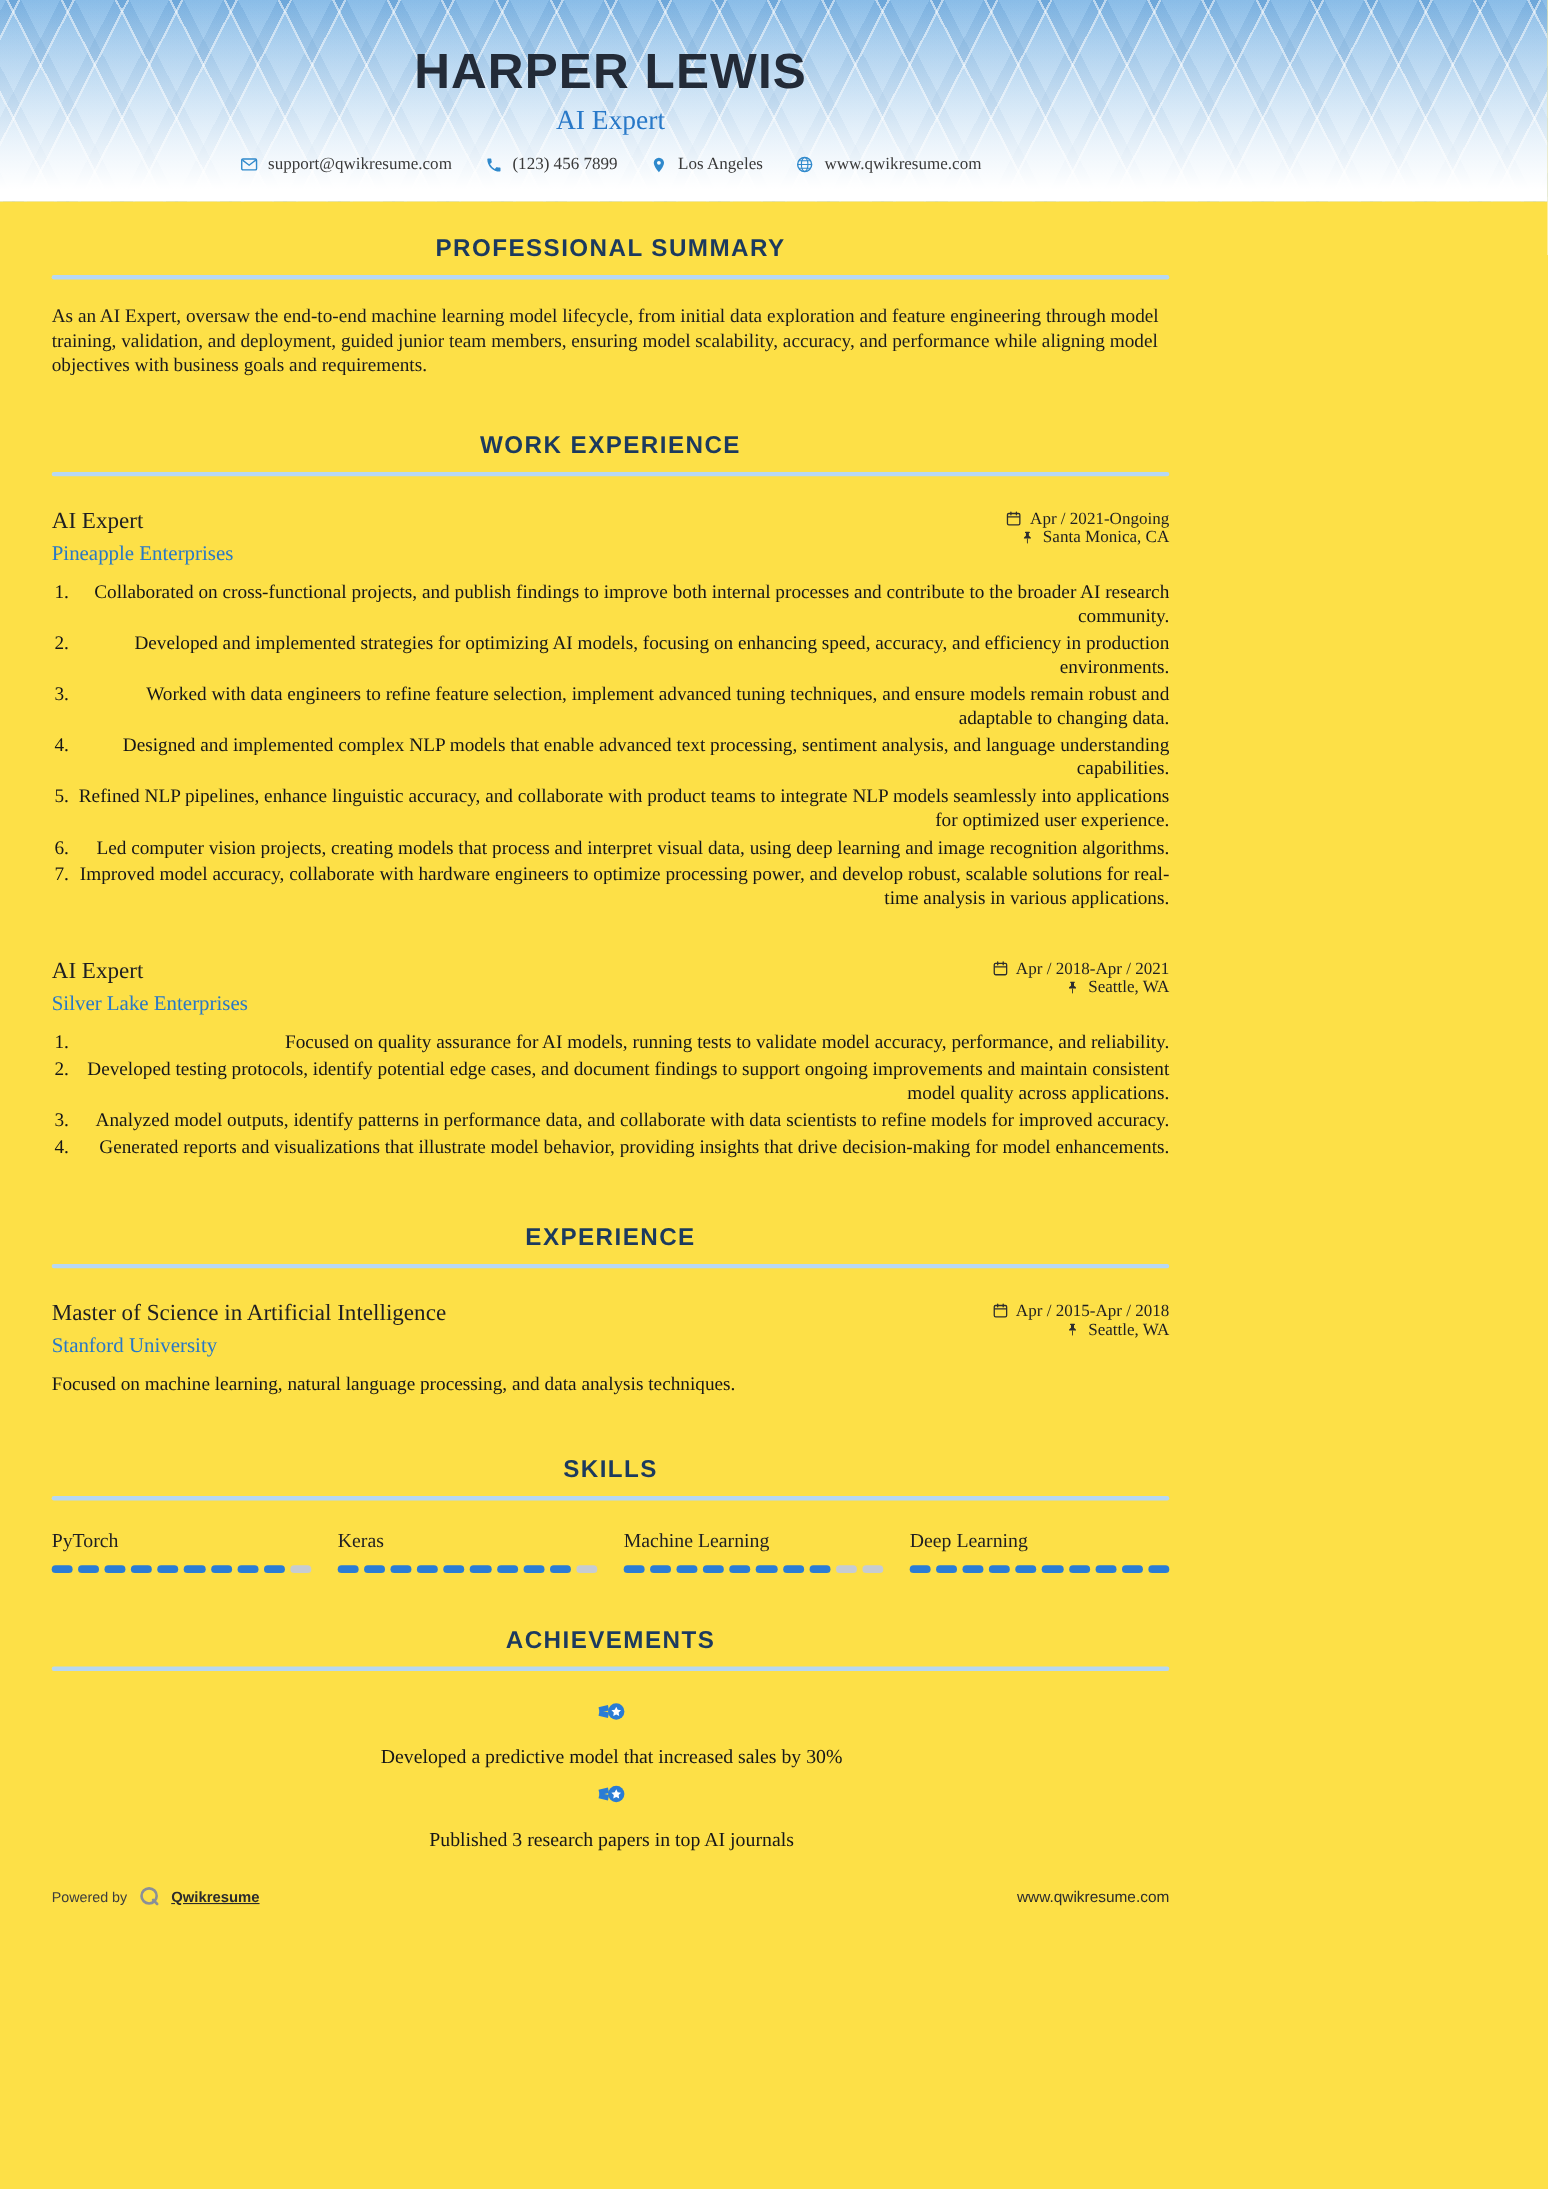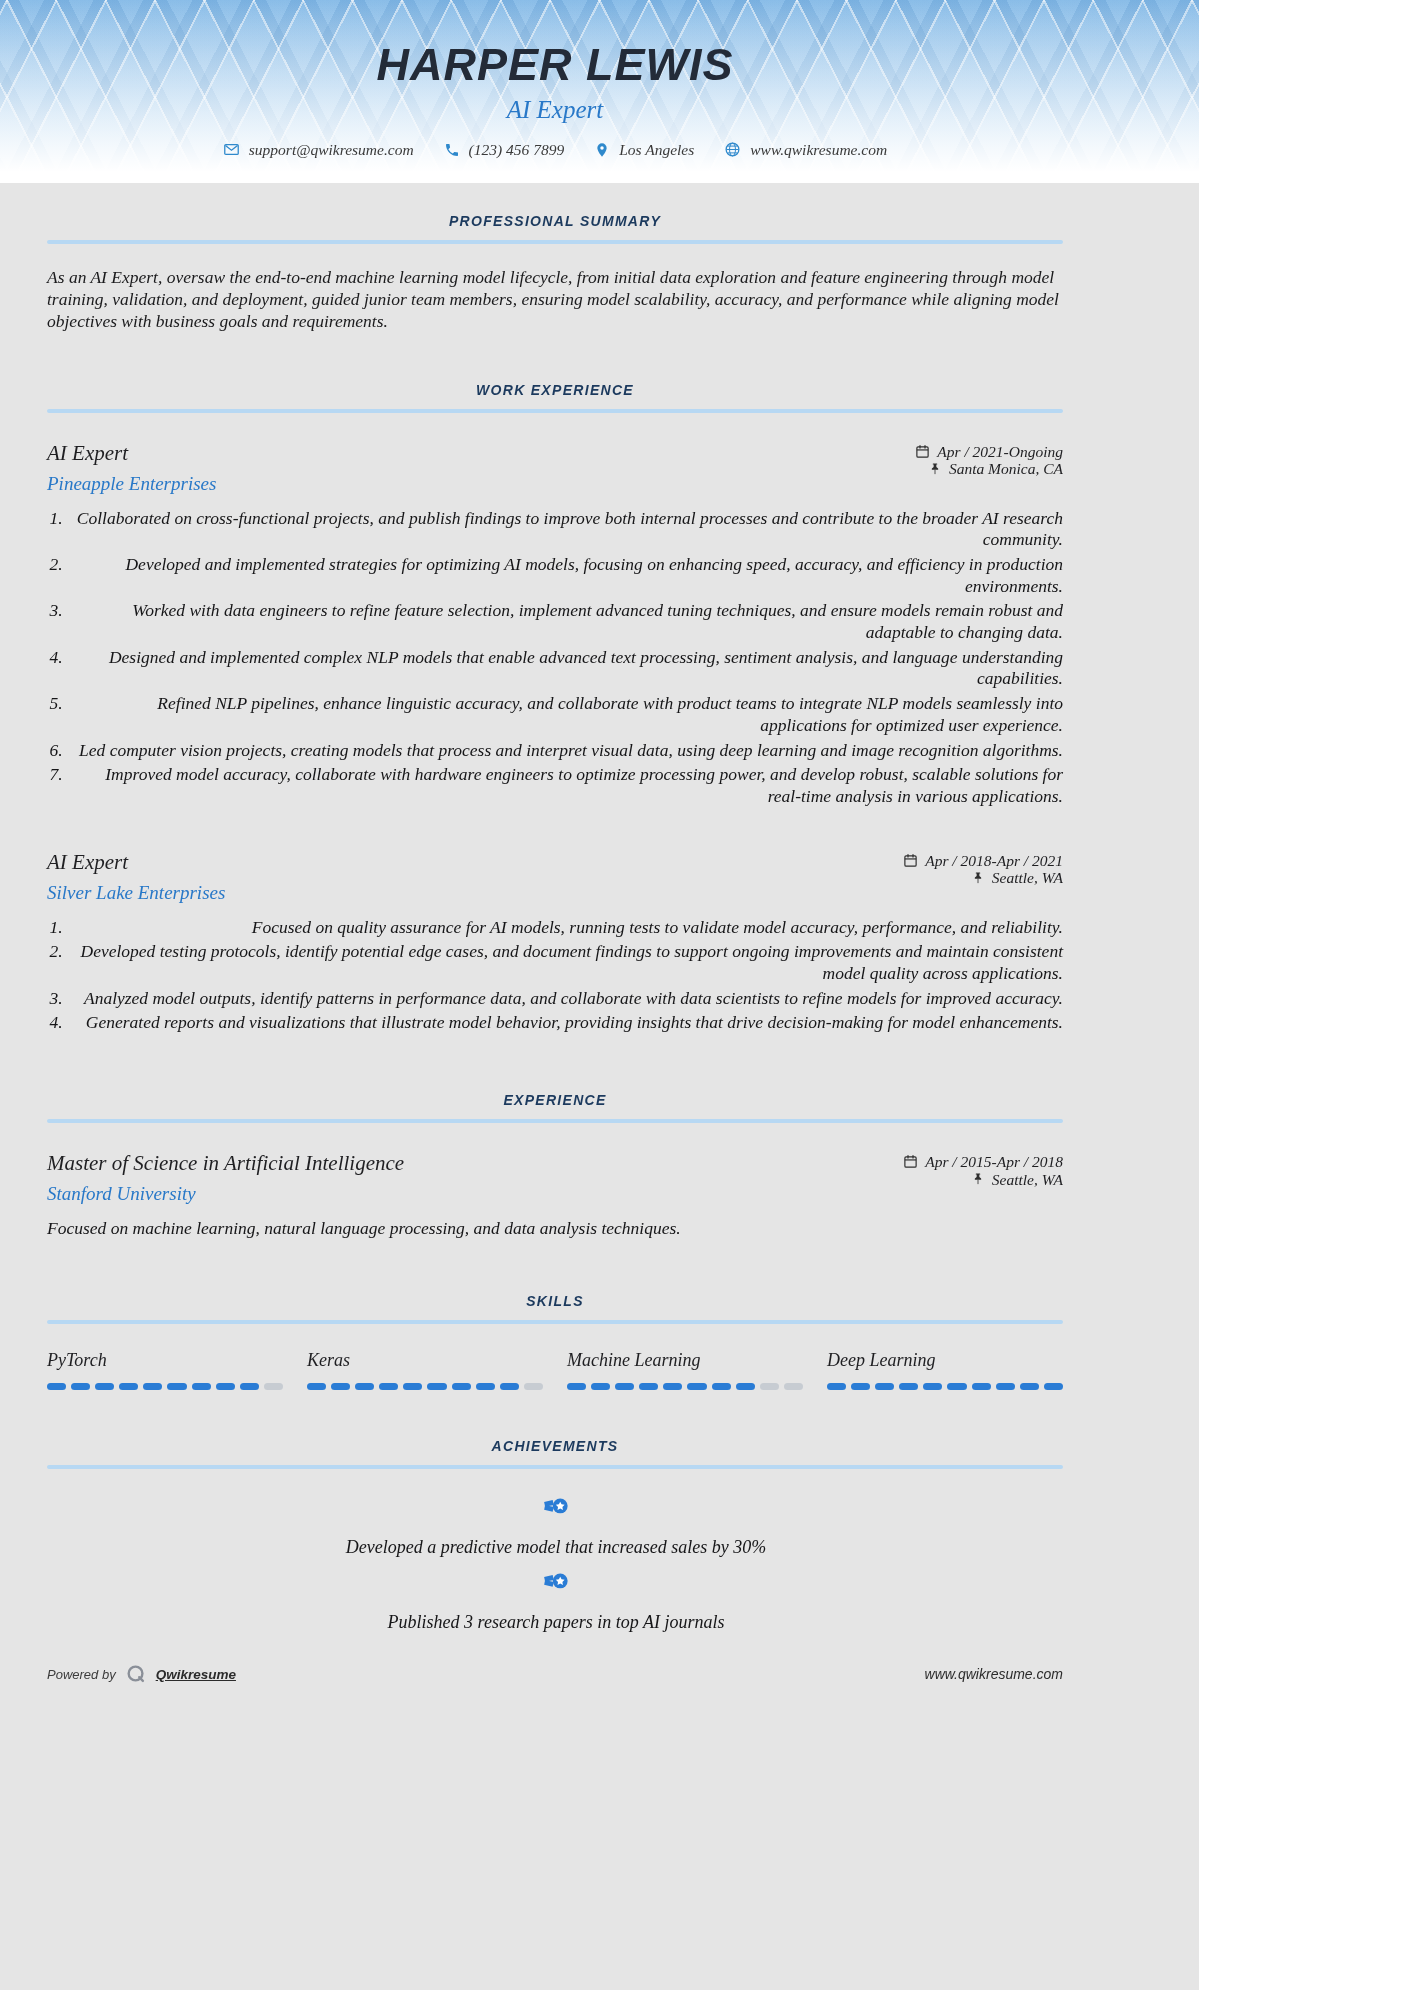--- a/index.html
+++ b/index.html
@@ -2,21 +2,21 @@
 <html><head>
 <meta charset="utf-8">
 <style>
   * { margin:0; padding:0; box-sizing:border-box; }
   html, body { background:#ffffff; }
   body {
     width:1407px; min-height:1990px;
     font-family:"Liberation Serif","DejaVu Serif",serif;
     color:#1d1d1f;
   }
-  .page { width:1199px; min-height:1990px; background:#e5e5e5; overflow:hidden;font-style:italic; }
+  .page { width:1407px; min-height:1990px; background:#fde047; overflow:hidden; }
 
   
   .banner {
     padding:42px 0 24px 0;
     background:
       linear-gradient(to bottom, rgba(255,255,255,0) 0%, rgba(255,255,255,.45) 45%, #ffffff 94%),
       repeating-linear-gradient(63deg, rgba(255,255,255,.55) 0 2px, rgba(116,171,222,0) 2px 44px),
       repeating-linear-gradient(-63deg, rgba(255,255,255,.55) 0 2px, rgba(116,171,222,0) 2px 44px),
       repeating-linear-gradient(63deg, rgba(74,140,200,.30) 0 12px, rgba(74,140,200,.06) 12px 44px),
       repeating-linear-gradient(-63deg, rgba(74,140,200,.30) 0 12px, rgba(74,140,200,.06) 12px 44px),
@@ -33,21 +33,21 @@
     display:flex; justify-content:center; align-items:center;
     gap:30px; margin-top:17px; font-size:15.5px; color:#3a3a3a;
   }
   .c-item { display:inline-flex; align-items:center; gap:9px; cursor:pointer; }
   .ic { display:block; flex:none; }
 
   
   .content { width:1016px; margin-left:47px; }
   .sec-h {
     font-family:"Liberation Sans","DejaVu Sans",sans-serif;
-    font-size:14px; font-weight:700; letter-spacing:1.3px;
+    font-size:22px; font-weight:700; letter-spacing:1.3px;
     color:#1c3a5e; text-align:center;
   }
   .divider { height:4px; background:#b7d8f3; border-radius:2px; margin-top:11px; }
 
   
   .section-summary { margin-top:30px; }
   .summary-text { margin-top:22px; font-size:17.5px; line-height:1.26; color:#1b1b1d; }
 
   
   .section-work { margin-top:50px; }

